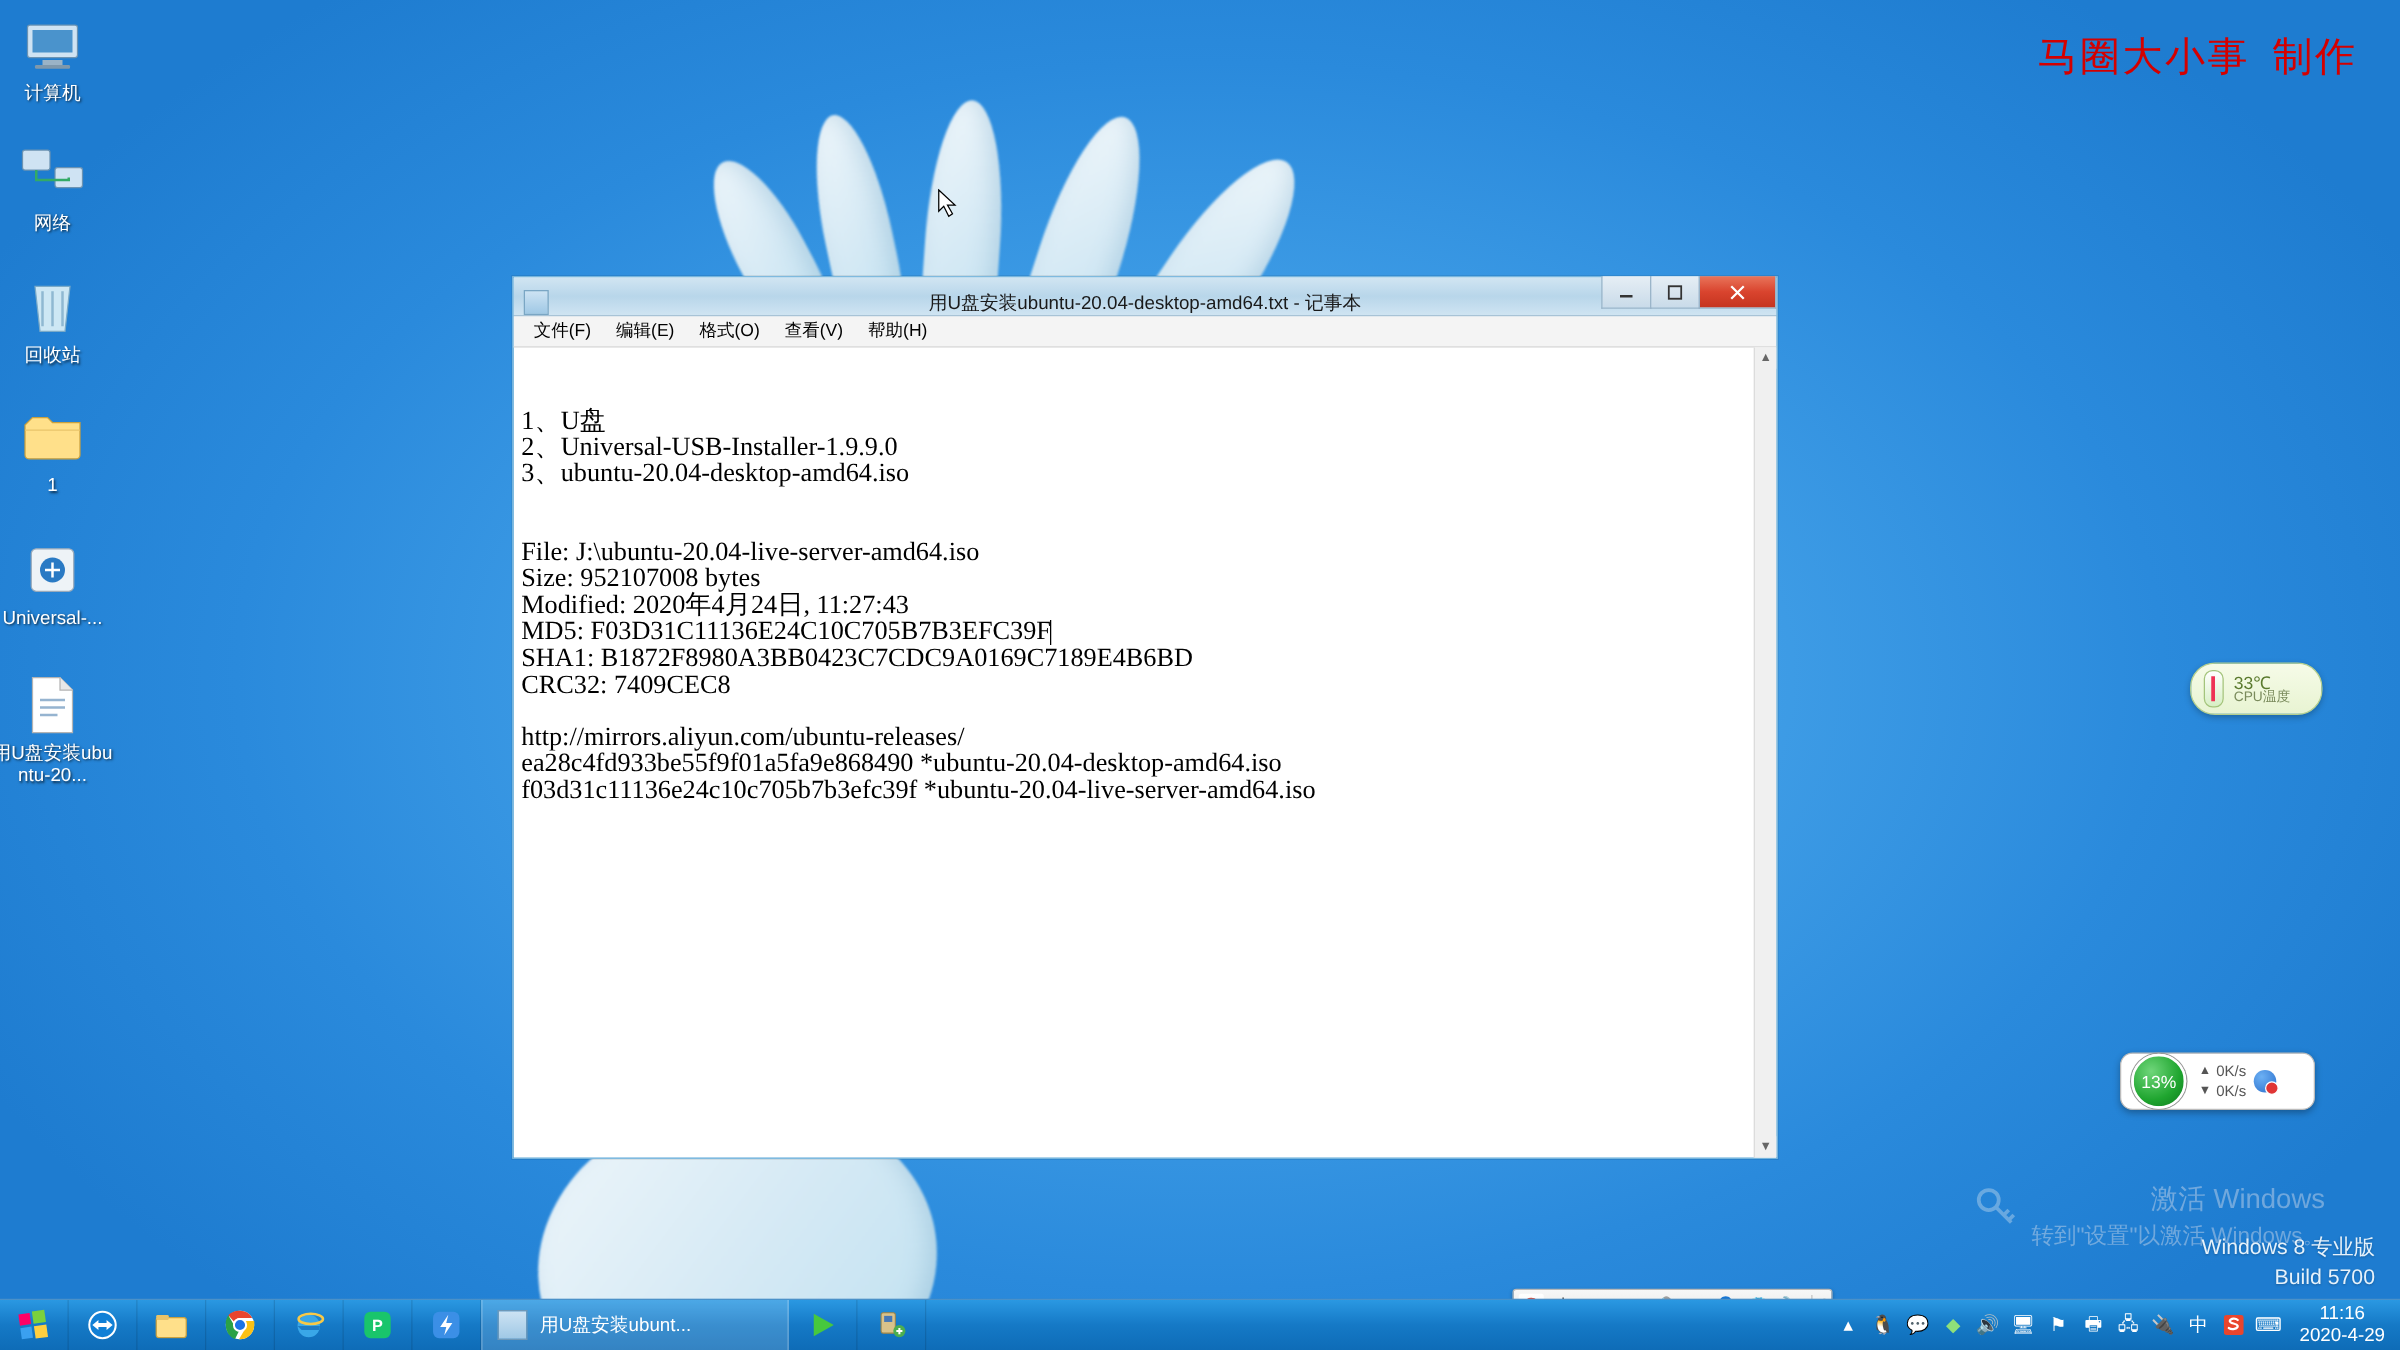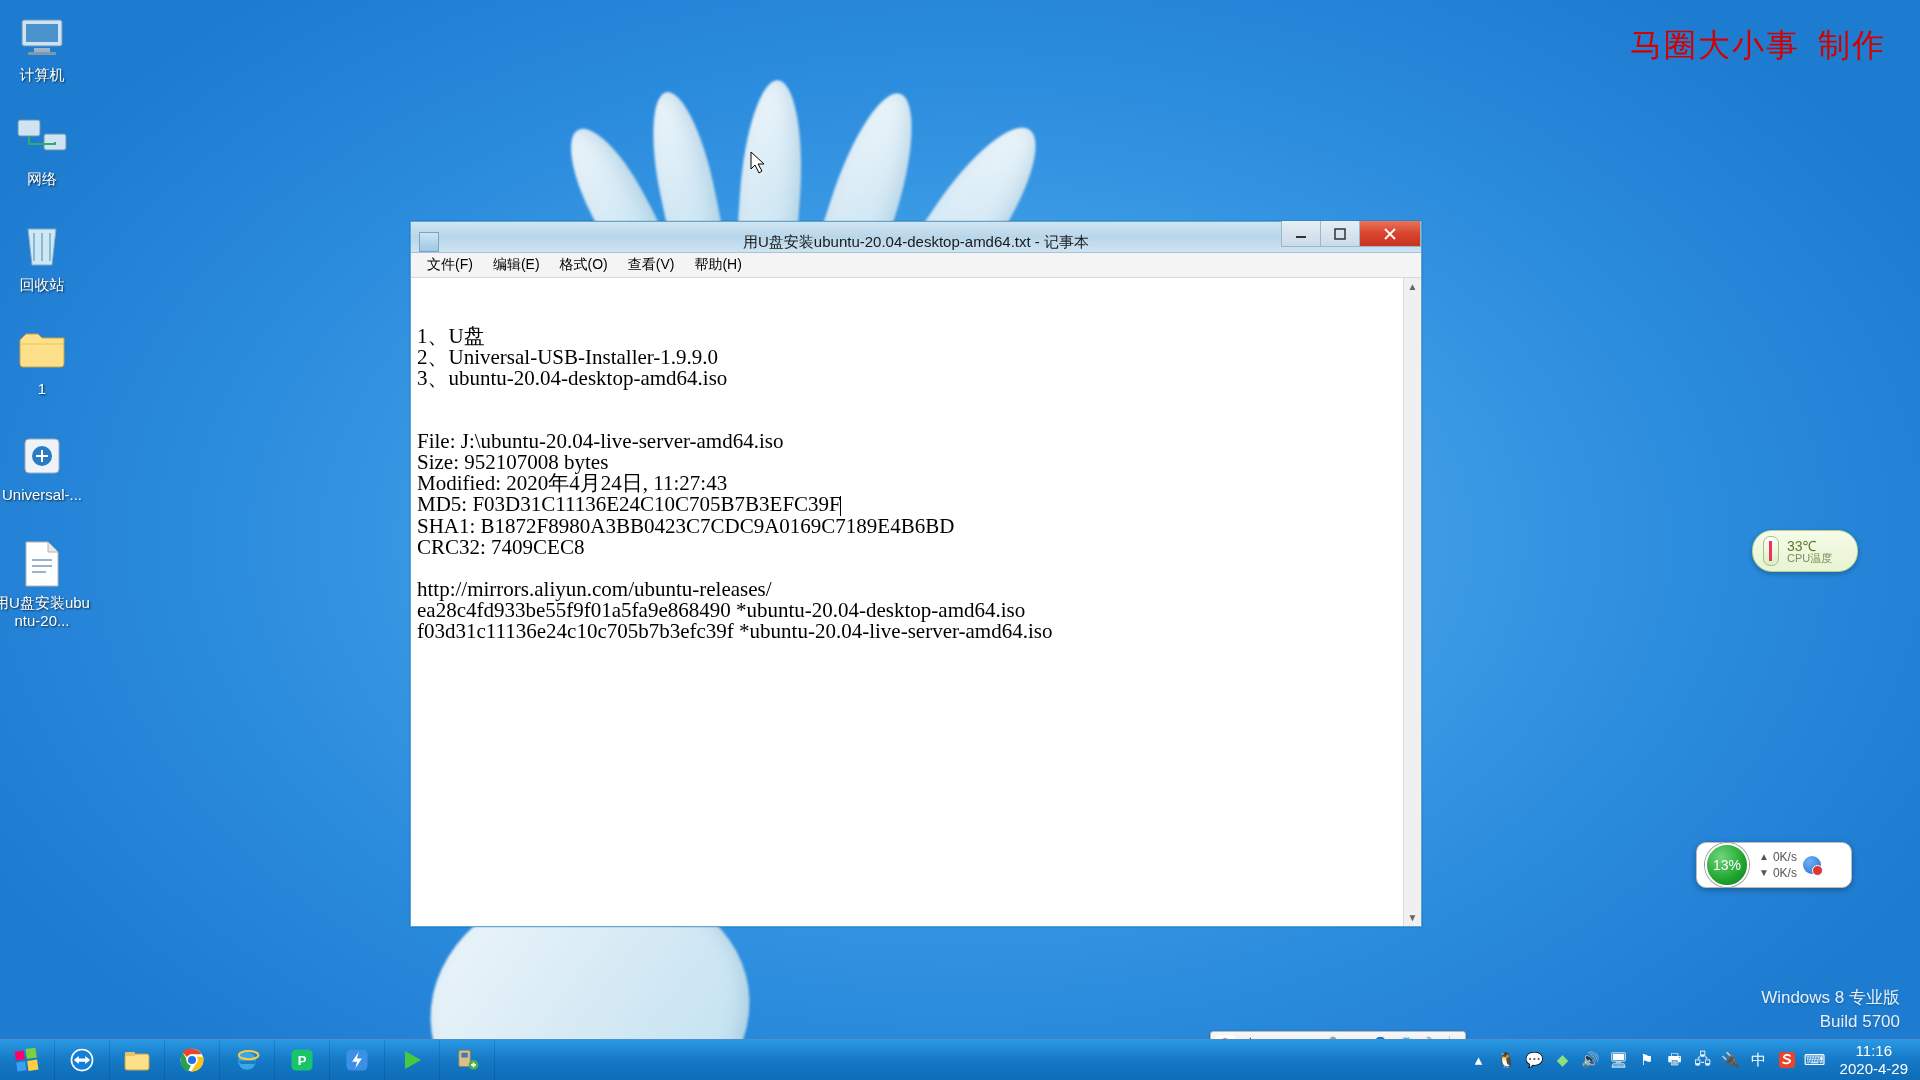--- a/index.html
+++ b/index.html
@@ -297,20 +297,28 @@
           <span>0K/s</span>
         </div>
       <div class="row">
           <span class="arr">▼</span>
           <span>0K/s</span>
         </div>
     </div>
     <div class="dot"></div>
   </div>
 
+  <div id="activate">
+    <svg class="key" viewBox="0 0 36 36">
+        <circle cx="12" cy="12" r="8" fill="none" stroke="#cfe0ef" stroke-width="3"></circle>
+        <path d="M17 17 L30 30 M24 24 l4-4 M28 28 l4-4" stroke="#cfe0ef" stroke-width="3"></path>
+      </svg>
+    <div class="ttl">激活 Windows</div>
+    <div>转到"设置"以激活 Windows。</div>
+  </div>
 
   <div id="osver">
     <div>Windows 8 专业版</div>
     <div>Build 5700</div>
   </div>
 
   <div id="langbar">
     <div class="lb sogou">
       <svg viewBox="0 0 20 20">
           <path d="M14 5c-2-2-7-2-8 1 0 3 7 2 8 5 0 3-6 4-9 2" fill="none" stroke="#e9452d" stroke-width="2.4" stroke-linecap="round"></path>
@@ -378,20 +386,24 @@
         <svg width="26" height="26" viewBox="0 0 32 32">
             <rect x="3" y="3" width="26" height="26" rx="6" fill="#19c56b"></rect>
             <text x="16" y="22" text-anchor="middle" font-size="16" font-weight="700" fill="#fff" font-family="Arial">P</text>
           </svg>
       </div>
       <div class="tb-btn">
         <svg width="26" height="26" viewBox="0 0 32 32">
             <rect x="3" y="3" width="26" height="26" rx="6" fill="#3b8fe6"></rect>
             <path d="M18 6 L10 18 h6 l-2 8 8-12 h-6 z" fill="#fff"></path>
           </svg>
+      </div>
+      <div class="task">
+        <div class="ticon"></div>
+        <span>用U盘安装ubunt...</span>
       </div>
       <div class="tb-btn">
         <svg width="24" height="24" viewBox="0 0 24 24">
             <polygon points="5,3 21,12 5,21" fill="#47c83e"></polygon>
           </svg>
       </div>
       <div class="tb-btn">
         <svg width="26" height="26" viewBox="0 0 32 32">
             <rect x="6" y="4" width="14" height="20" rx="2" fill="#d9c28a" stroke="#9c8347"></rect>
             <rect x="9" y="7" width="8" height="6" fill="#4678b6"></rect>

